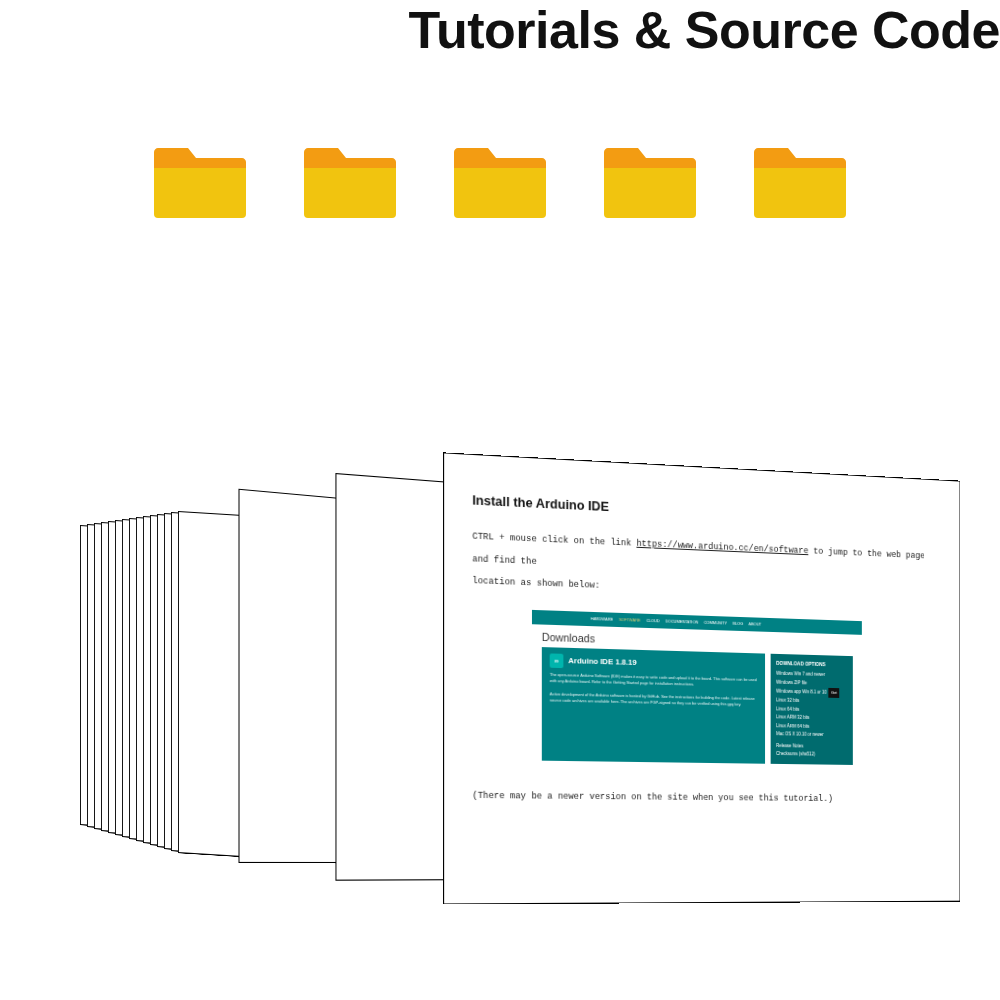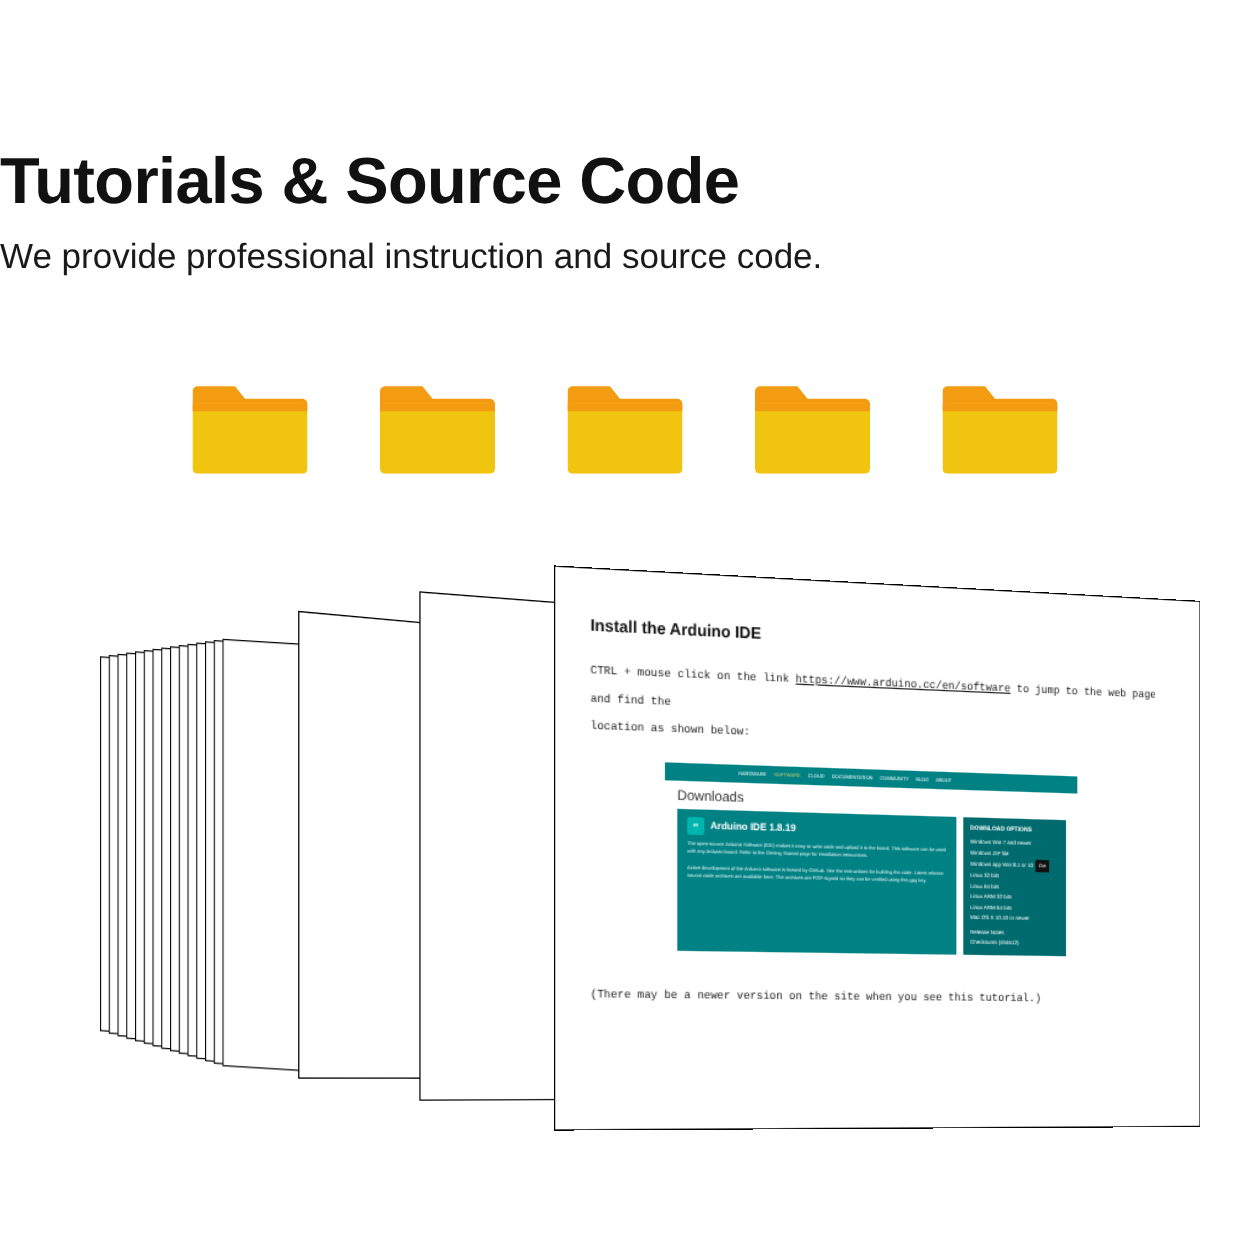--- a/index.html
+++ b/index.html
@@ -6,22 +6,21 @@
   body {
     width: 1000px;
     height: 1000px;
     background: #ffffff;
     font-family: -apple-system, BlinkMacSystemFont, "Segoe UI", Arial, sans-serif;
     overflow: hidden;
     position: relative;
   }
 
   .header {
-    text-align: left;
-    padding-top: 115px;
+    text-align: right;
   }
   .title {
     font-size: 52px;
     font-weight: 900;
     color: #111;
     letter-spacing: -0.5px;
   }
   .subtitle {
     font-size: 28px;
     font-weight: 500;
@@ -181,21 +180,20 @@
   .page-a .pnote {
     font-size: 9px;
     margin-top: 14px;
   }
 </style>
 </head>
 <body>
 
 <div class="header">
   <div class="title">Tutorials &amp; Source Code</div>
-  <div class="subtitle">We provide professional instruction and source code.</div>
 </div>
 
 <div class="folders">
     <div class="folder-icon">
       <svg width="92" height="78" viewBox="0 0 92 78">
         <path d="M4 8 h30 l8 10 h46 c2 0 4 2 4 4 v4 H0 v-14 c0-2 2-4 4-4 z" fill="#F39C12"></path>
         <rect x="0" y="22" width="92" height="56" rx="4" fill="#F1C40F"></rect>
         <rect x="0" y="22" width="92" height="6" fill="#F39C12"></rect>
       </svg>
     </div>

